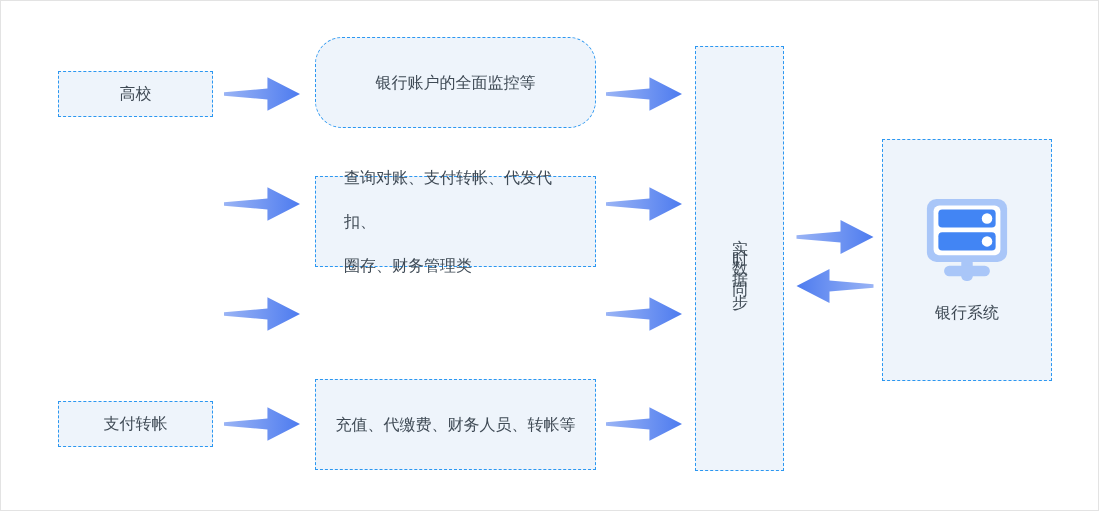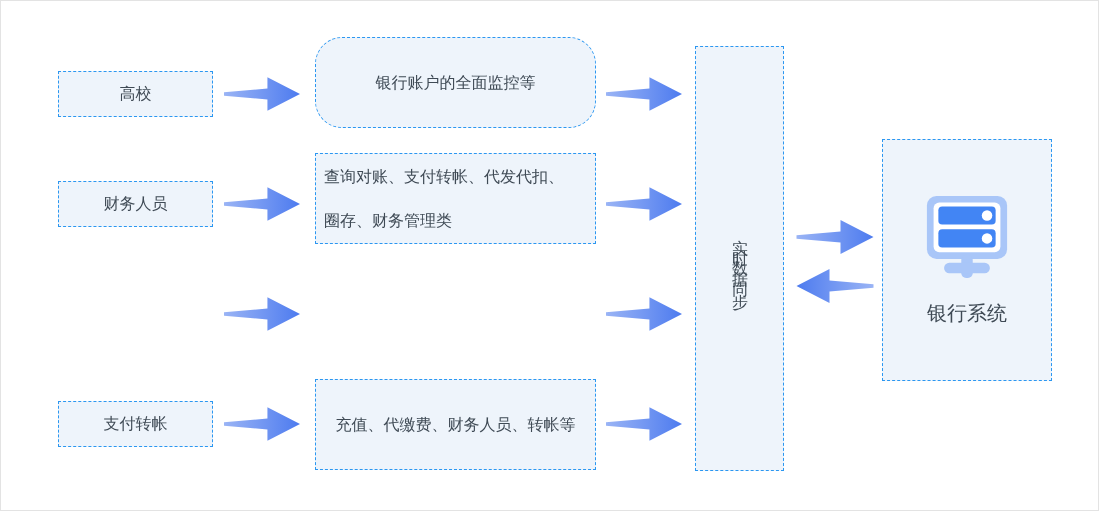--- a/index.html
+++ b/index.html
@@ -27,39 +27,39 @@
   }
   
   .actor-box { left: 57px; width: 155px; height: 46px; }
   .actor-0 { top: 70px; }
   .actor-1 { top: 180px; }
   .actor-2 { top: 290px; }
   .actor-3 { top: 400px; }
   
   .service-box { left: 314px; width: 281px; height: 91px; line-height: 44px; }
   .service-0 { top: 36px; border-radius: 27px; }
-  .service-1 { top: 152px; justify-content: flex-start; text-align: left; padding: 0 8px; white-space: pre-line; }
+  .service-1 { top: 175px; justify-content: flex-start; text-align: left; padding: 0 28px; white-space: pre-line; }
   .service-2 { top: 268px; }
   .service-3 { top: 378px; }
   
   .sync-box { left: 694px; top: 45px; width: 89px; height: 425px; }
   .sync-box .vtext {
     writing-mode: vertical-lr;
     text-orientation: upright;
     letter-spacing: 11px;
     font-size: 16px;
     color: #3f4a55;
   }
   
   .bank-box {
     left: 881px; top: 138px; width: 170px; height: 242px;
     flex-direction: column;
   }
   .bank-box .icon-wrap { width: 92px; height: 84px; }
-  .bank-box .bank-label { margin-top: 22px; font-size: 20px; color: #3f4a55; }
+  .bank-box .bank-label { margin-top: 22px; font-size: 16px; color: #3f4a55; }
   
   .arrow {
     position: absolute;
     display: block;
   }
   .arrow.flip { transform: scaleX(-1); }
   .a-row { width: 76px; height: 40px; }
   .a-l0 { left: 223px; top: 73px; }
   .a-l1 { left: 223px; top: 183px; }
   .a-l2 { left: 223px; top: 293px; }
@@ -81,23 +81,20 @@
     <defs>
       <linearGradient id="arrowGrad" x1="0" y1="0" x2="1" y2="0">
         <stop offset="0" stop-color="#9ab4f5"></stop>
         <stop offset="1" stop-color="#4d7bef"></stop>
       </linearGradient>
     </defs>
   </svg>
 
   <div class="dashed-box actor-box actor-0">
     <span>高校</span>
-  </div>
-  <div class="dashed-box actor-box actor-1">
-    <span>财务人员</span>
   </div>
   <div class="dashed-box actor-box actor-3">
     <span>支付转帐</span>
   </div>
 
   <div class="dashed-box service-box service-0">
     <span>银行账户的全面监控等</span>
   </div>
   <div class="dashed-box service-box service-1">查询对账、支付转帐、代发代扣、
 圈存、财务管理类</div>

